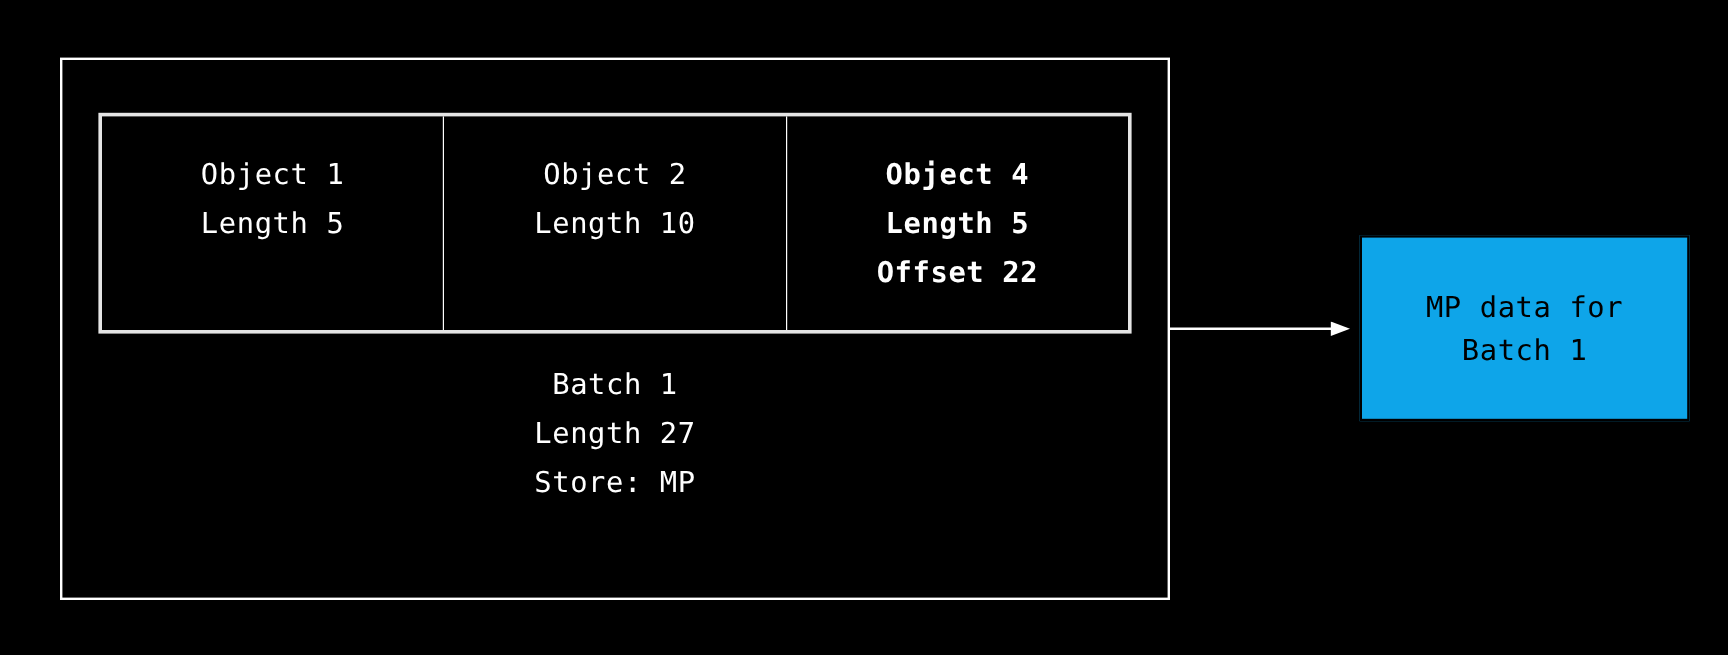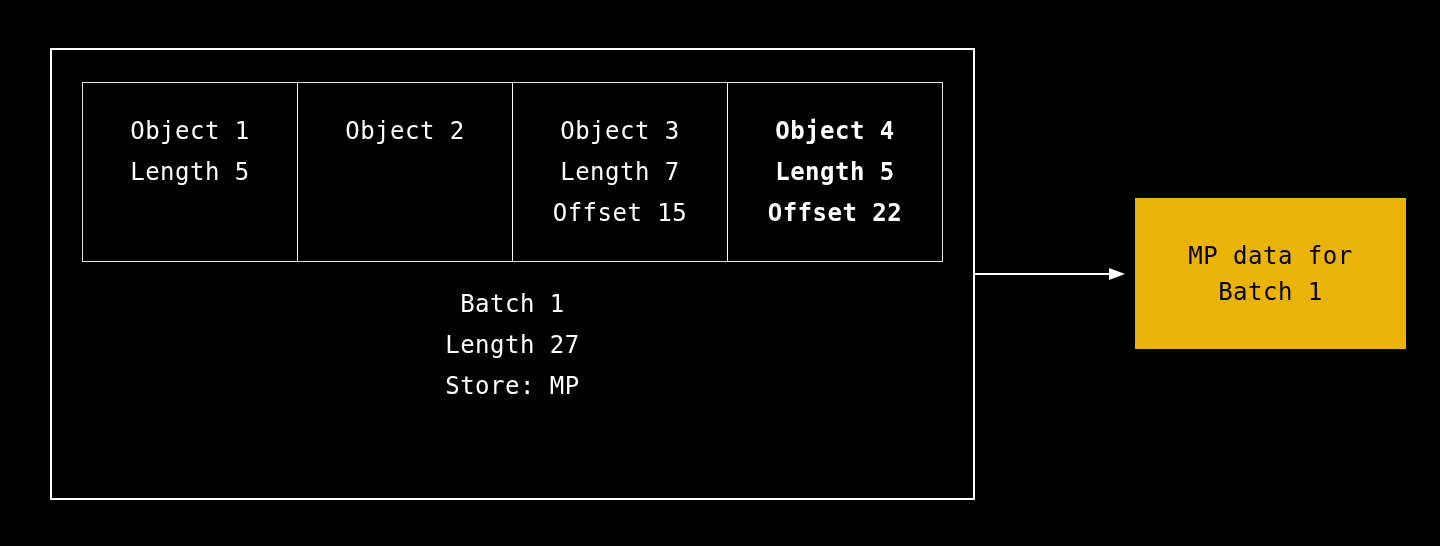--- a/index.html
+++ b/index.html
@@ -19,21 +19,22 @@
       position: absolute;
       left: 50px;
       top: 48px;
       width: 925px;
       height: 452px;
       border: 2px solid #fff;
       padding: 32px 30px 24px 30px;
     }
     .objects-row {
       display: flex;
-      border: 1px solid #e5e5e5;
+      border: 3px solid #e5e5e5;
+      margin-top: 12px;
     }
     .object-cell {
       flex: 1;
       border-right: 1px solid #fff;
       padding: 28px 0;
       text-align: center;
       font-size: 24px;
       line-height: 1.7;
       letter-spacing: 0.5px;
     }
@@ -68,21 +69,21 @@
     }
     .arrow-head {
       fill: #fff;
     }
     .mp-data-box {
       position: absolute;
       left: 1133px;
       top: 196px;
       width: 275px;
       height: 155px;
-      background: #eab308;
+      background: #0ea5e9;
       border: 2px solid #000;
       display: flex;
       flex-direction: column;
       justify-content: center;
       align-items: center;
       color: #000;
       font-size: 24px;
       line-height: 1.5;
       letter-spacing: 0.5px;
       text-align: center;
@@ -95,25 +96,21 @@
 <body>
 
 <div class="batch-container">
   <div class="objects-row">
     <div class="object-cell">
       <span class="object-line">Object 1</span>
       <span class="object-line">Length 5</span>
     </div>
     <div class="object-cell">
       <span class="object-line">Object 2</span>
-    </div>
-    <div class="object-cell">
-      <span class="object-line">Object 3</span>
-      <span class="object-line">Length 7</span>
-      <span class="object-line">Offset 15</span>
+      <span class="object-line">Length 10</span>
     </div>
     <div class="object-cell">
       <span class="object-line">Object 4</span>
       <span class="object-line">Length 5</span>
       <span class="object-line">Offset 22</span>
     </div>
   </div>
   <div class="batch-info">
     <span class="batch-info-line">Batch 1</span>
     <span class="batch-info-line">Length 27</span>

